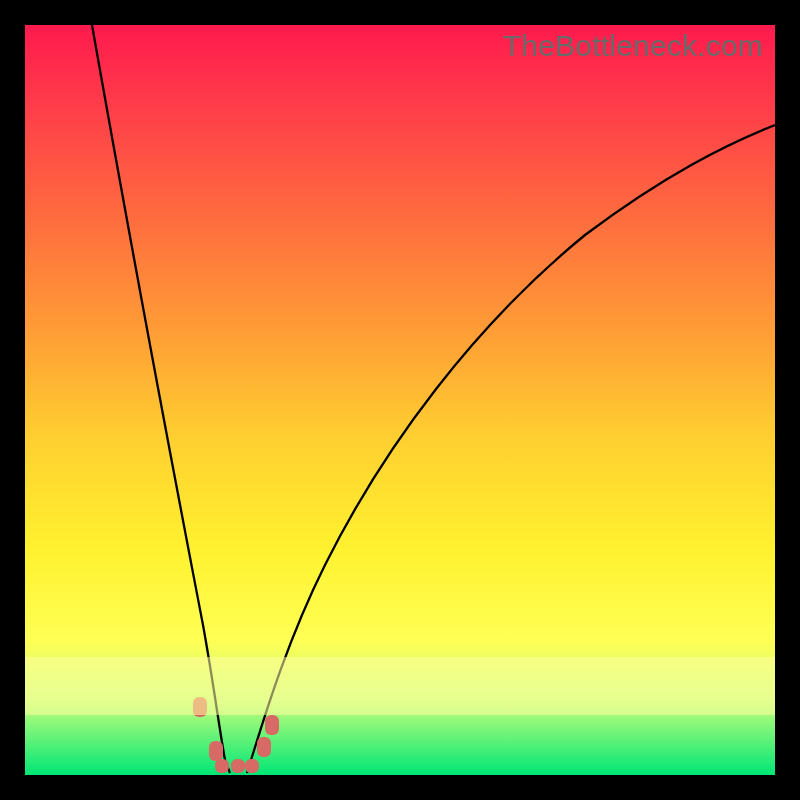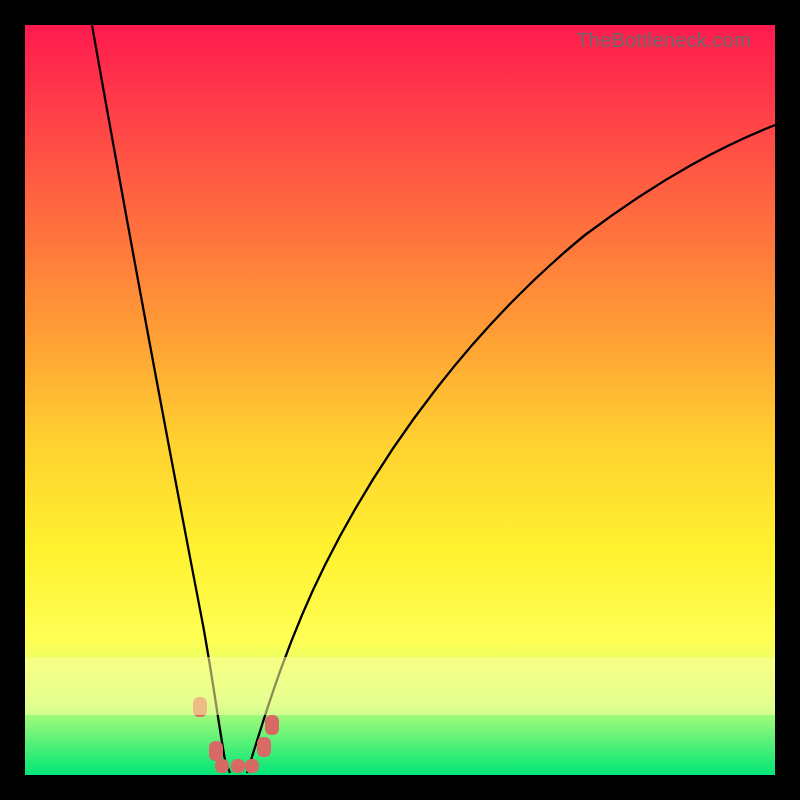--- a/index.html
+++ b/index.html
@@ -37,23 +37,23 @@
     left: 0; right: 0;
     bottom: 60px;
     height: 58px;
     background: #ffffa0;
     opacity: 0.55;
     pointer-events: none;
   }
   .watermark {
     position: absolute;
     top: 4px;
-    right: 24px;
+    right: 12px;
     color: #6a6a6a;
-    font-size: 20px;
+    font-size: 30px;
     letter-spacing: 0.2px;
     white-space: nowrap;
     user-select: none;
   }
   svg.curves {
     position: absolute;
     left: 0; top: 0;
     width: 100%;
     height: 100%;
     pointer-events: none;

